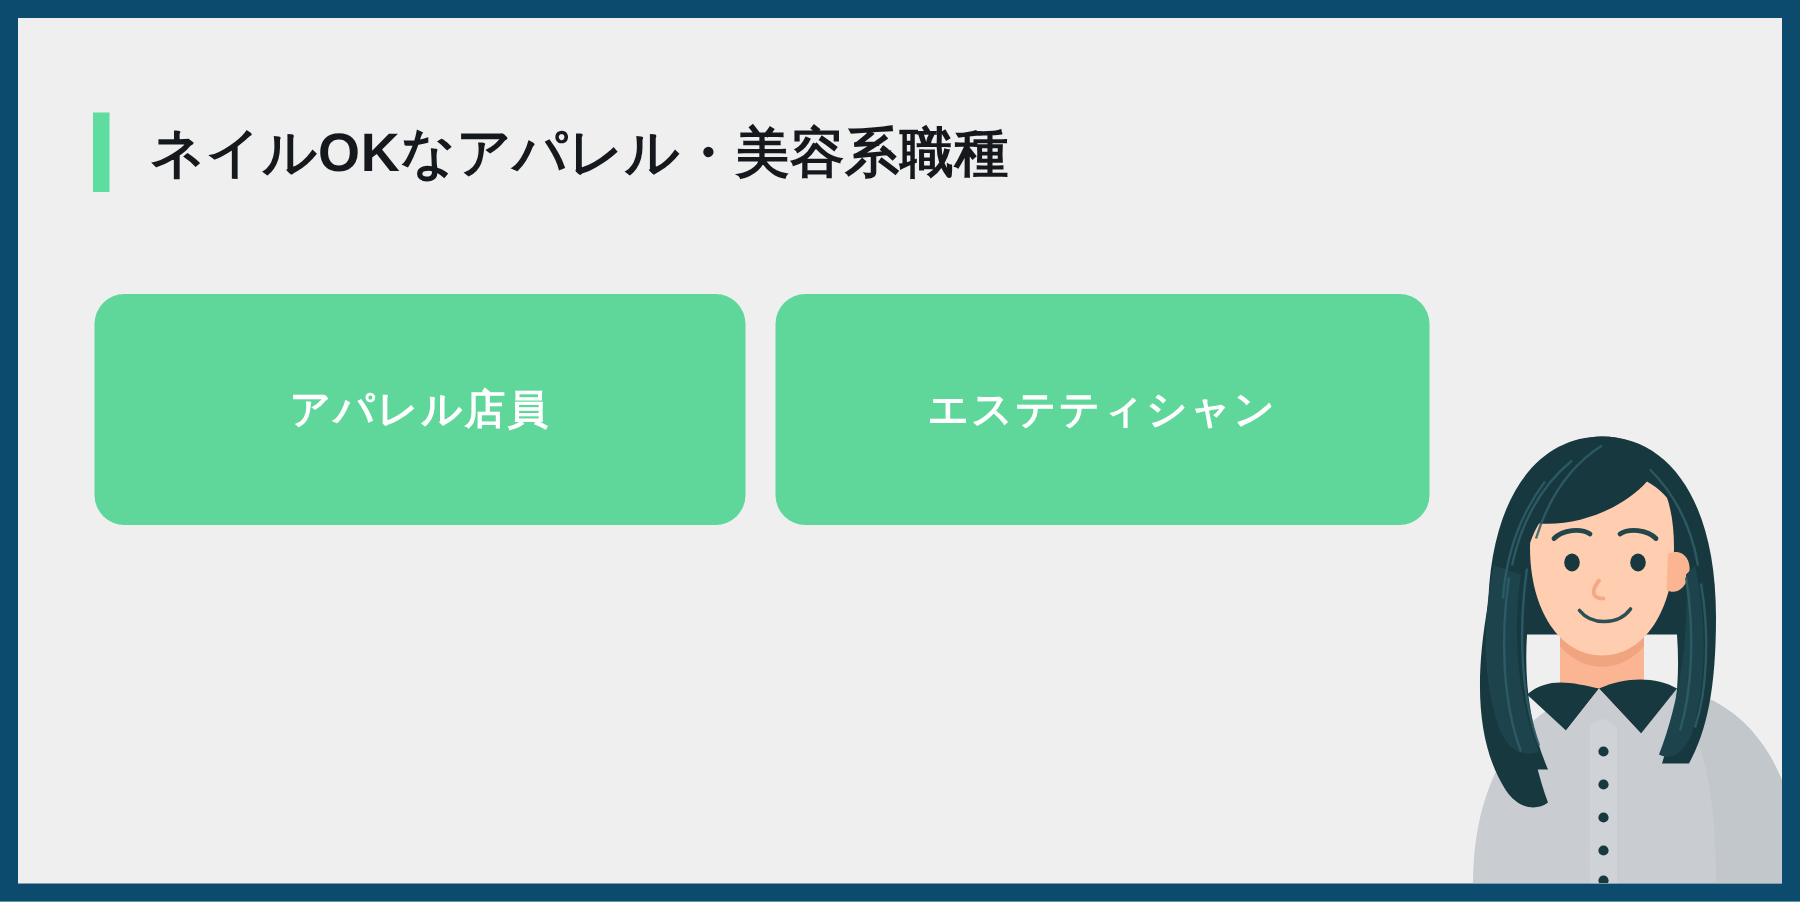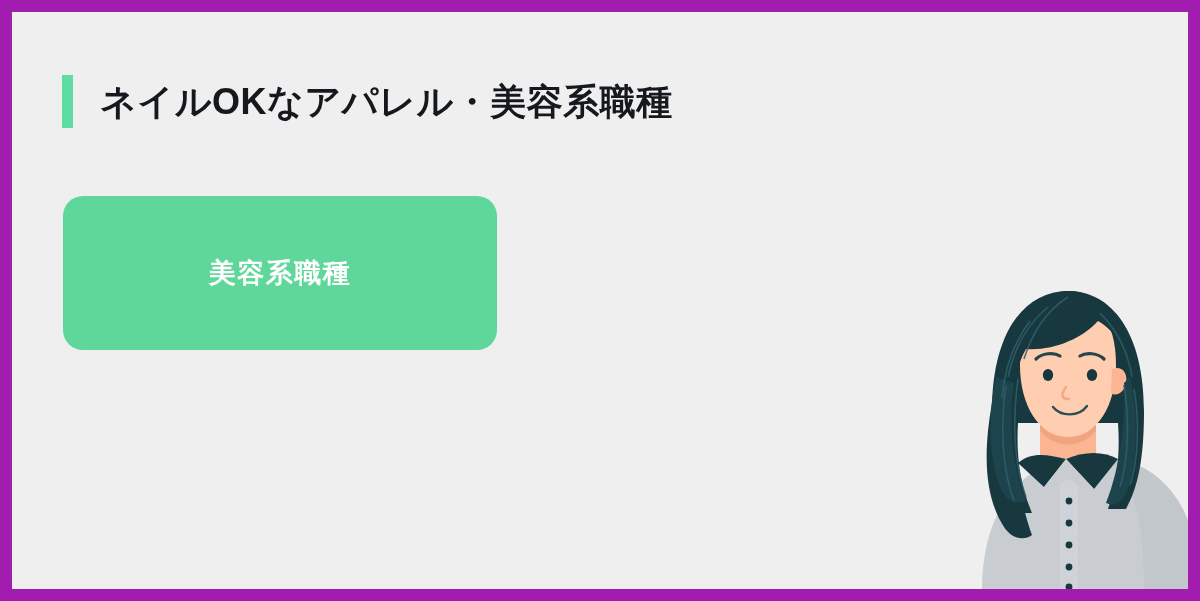--- a/index.html
+++ b/index.html
@@ -5,21 +5,21 @@
   html,body{margin:0;padding:0;}
   body{
     width:1200px;height:601px;
     font-family:"Liberation Sans","DejaVu Sans",sans-serif;
     background:#5fdda0;
     overflow:hidden;
   }
   .frame{
     position:relative;
     width:1200px;height:601px;
-    background:#a21caf;
+    background:#0c4a6e;
     box-sizing:border-box;
     padding:12px 12px 12px 12px;
   }
   .inner{
     position:relative;
     width:1176px;height:577px;
     background:#efeff0;
     overflow:hidden;
   }
 
@@ -88,25 +88,28 @@
   <div class="inner">
 
     <div class="heading">
       <span class="accent-bar"></span>
       <span class="heading-text">ネイルOKなアパレル・美容系職種</span>
     </div>
 
     <div class="card-grid">
 
       <div class="card">
-        <span class="card-label">美容系職種</span>
+        <span class="card-label">アパレル店員</span>
       </div>
 
 
 
+      <div class="card">
+        <span class="card-label">エステティシャン</span>
+      </div>
 
     </div>
 
     <div class="illustration">
       <svg width="240" height="316" viewBox="0 0 240 316" xmlns="http://www.w3.org/2000/svg">
         <defs>
           <clipPath id="frameClip">
               <rect x="0" y="0" width="240" height="316"></rect>
             </clipPath>
         </defs>

